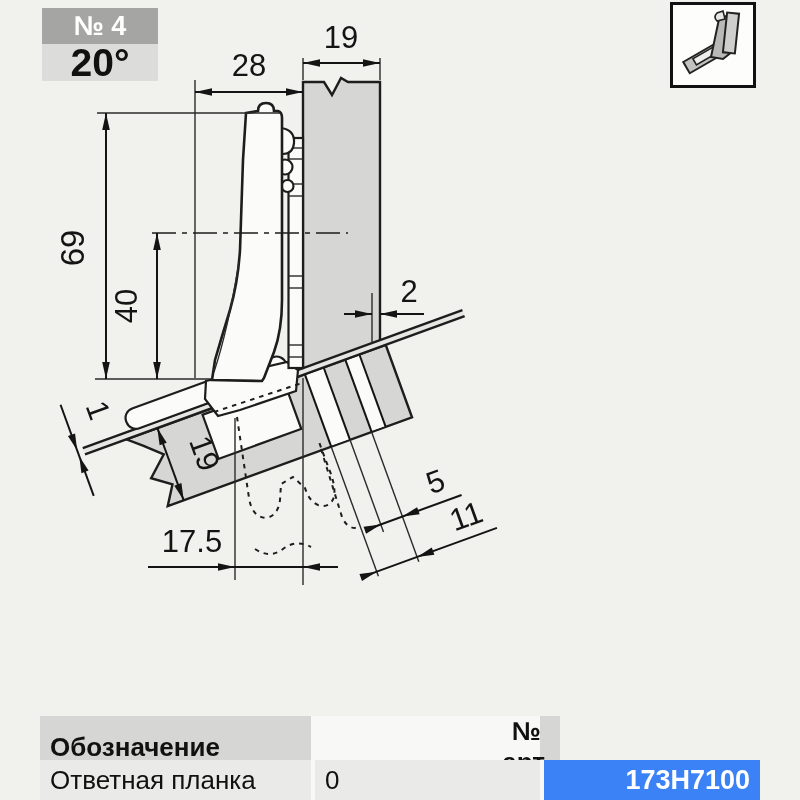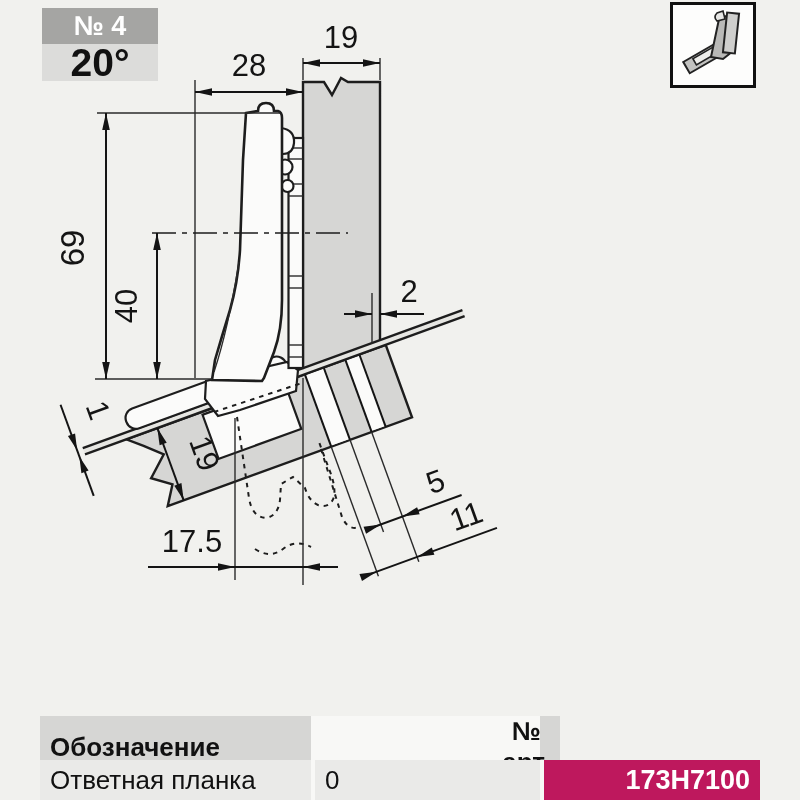--- a/index.html
+++ b/index.html
@@ -26,21 +26,21 @@
   .dashed{stroke:#1d1d1d;stroke-width:2;fill:none;stroke-dasharray:4.5 5;}
   .cline{stroke:#1d1d1d;stroke-width:1.6;fill:none;stroke-dasharray:24 6 5 6;}
   
   #spec{position:absolute;left:40px;top:716px;width:720px;}
   .trow{display:grid;grid-template-columns:271px 4px 225px 4px 216px;height:41px;}
   .trow + .trow{margin-top:3px;}
   .cell{display:flex;align-items:center;font-size:26px;color:#111;padding:0 10px;box-sizing:border-box;}
   .hdr{background:#d6d6d4;font-weight:bold;}
   .bodyc{background:#eaeae8;}
   .right{justify-content:flex-end;text-align:center;}
-  .art{background:#be185d;color:#fff;font-weight:bold;font-size:27px;}
+  .art{background:#3b82f6;color:#fff;font-weight:bold;font-size:27px;}
   .gap{background:#f8f8f6;}
 </style>
 </head>
 <body>
 
 <div id="stage">
 
   <svg id="drawing" width="800" height="710" viewBox="0 0 800 710">
 
     <g transform="translate(303,375) rotate(-20)">

